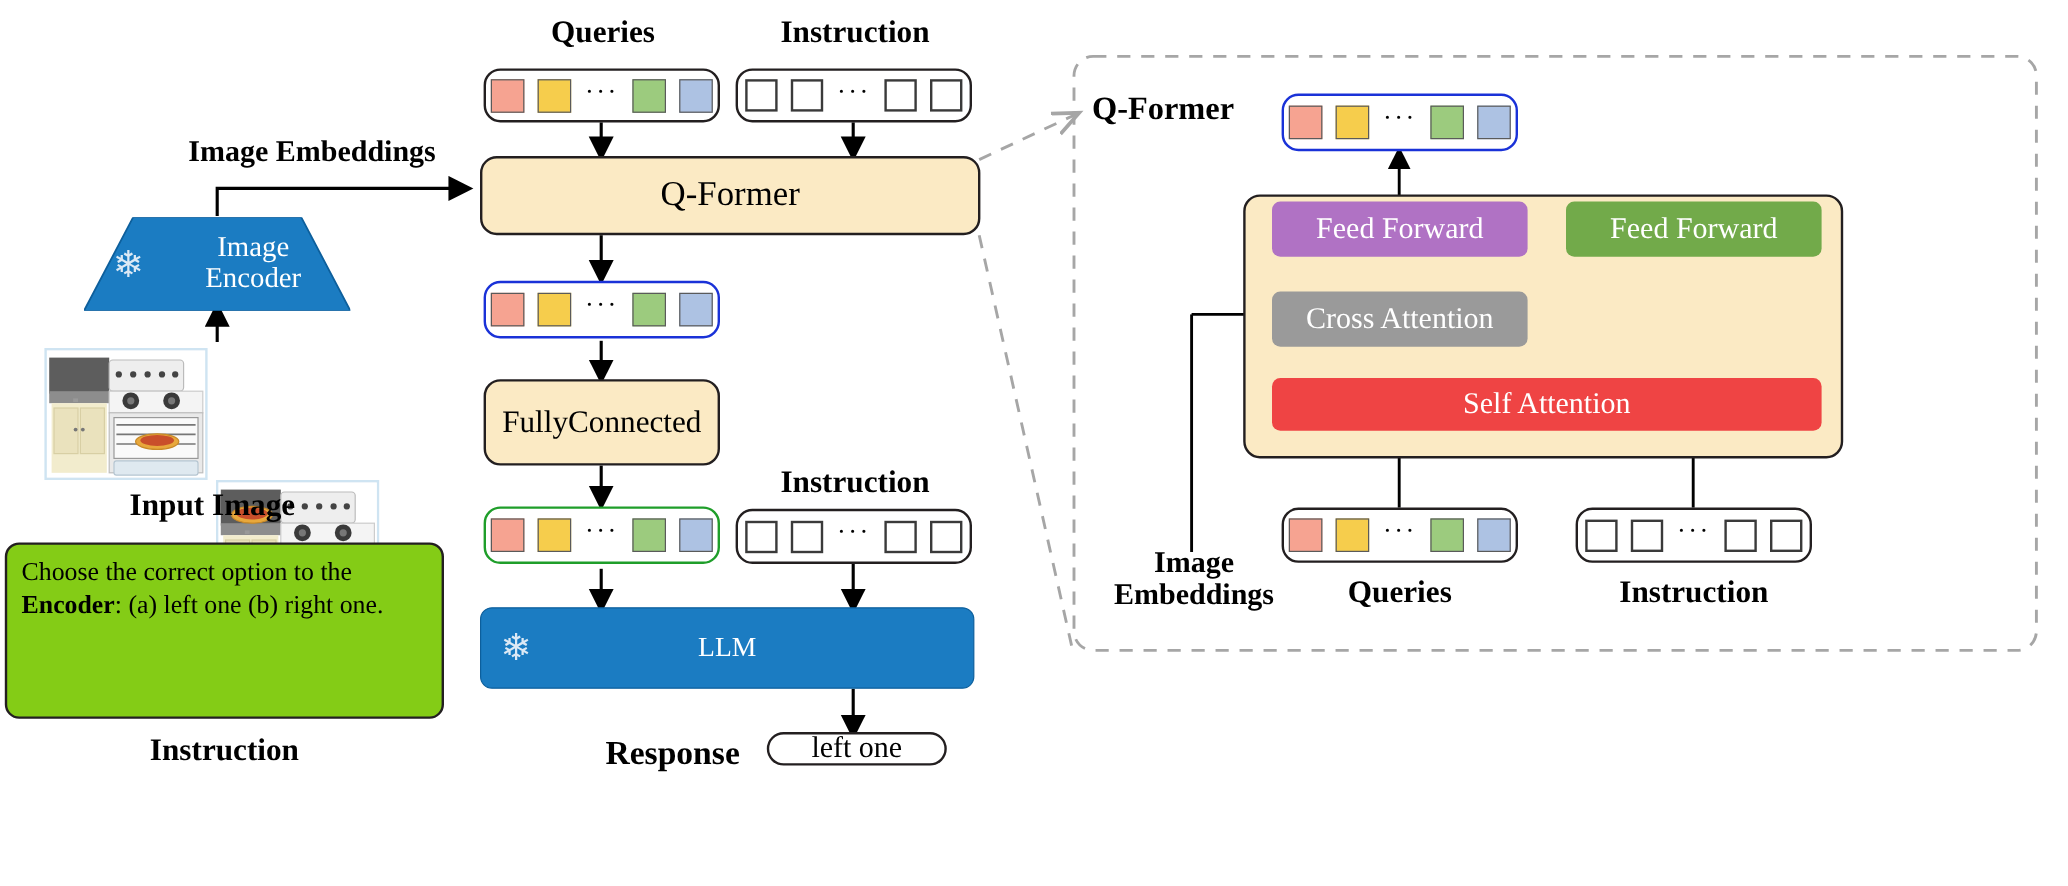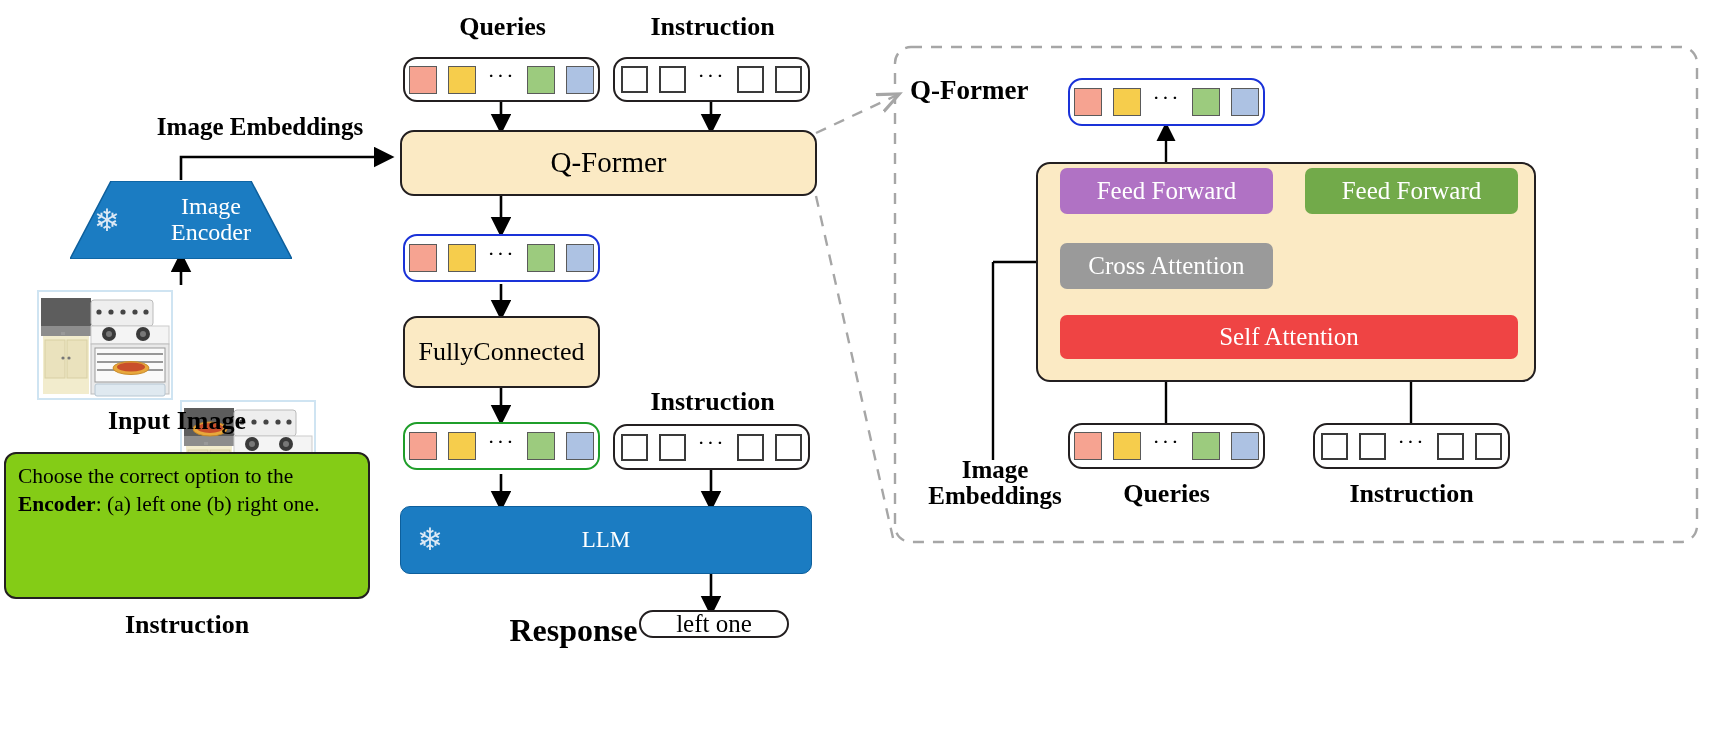--- a/index.html
+++ b/index.html
@@ -238,21 +238,21 @@
     <span class="tokw"></span>
     <span class="tokw"></span>
   </div>
 </div>
 
 <div class="abs bluebox" style="left:400px;top:506px;width:412px;height:68px;">
   <span class="abs" style="left:16px;top:17px;color:#dce9f5;font-size:31px;line-height:31px;">❄</span>
   <span style="font-size:23px;">LLM</span>
 </div>
 
-<div class="abs lbl" style="left:496px;top:614px;width:155px;font-size:32px;">Response</div>
+<div class="abs lbl" style="left:483px;top:614px;width:155px;font-size:28px;">Response</div>
 <div class="abs rbox" style="left:639px;top:610px;width:150px;height:28px;display:flex;align-items:center;justify-content:center;">
   <span style="font-size:25px;">left one</span>
 </div>
 
 <div class="abs lbl" style="left:910px;top:76px;width:170px;font-size:27px;text-align:left;">Q-Former</div>
 
 <div class="abs rbox" style="left:1068px;top:78px;width:197px;height:48px;border-color:#1a32d8;">
   <div class="tokrow">
     <span class="tok" style="background:#f6a391;"></span>
     <span class="tok" style="background:#f6cd4c;"></span>

